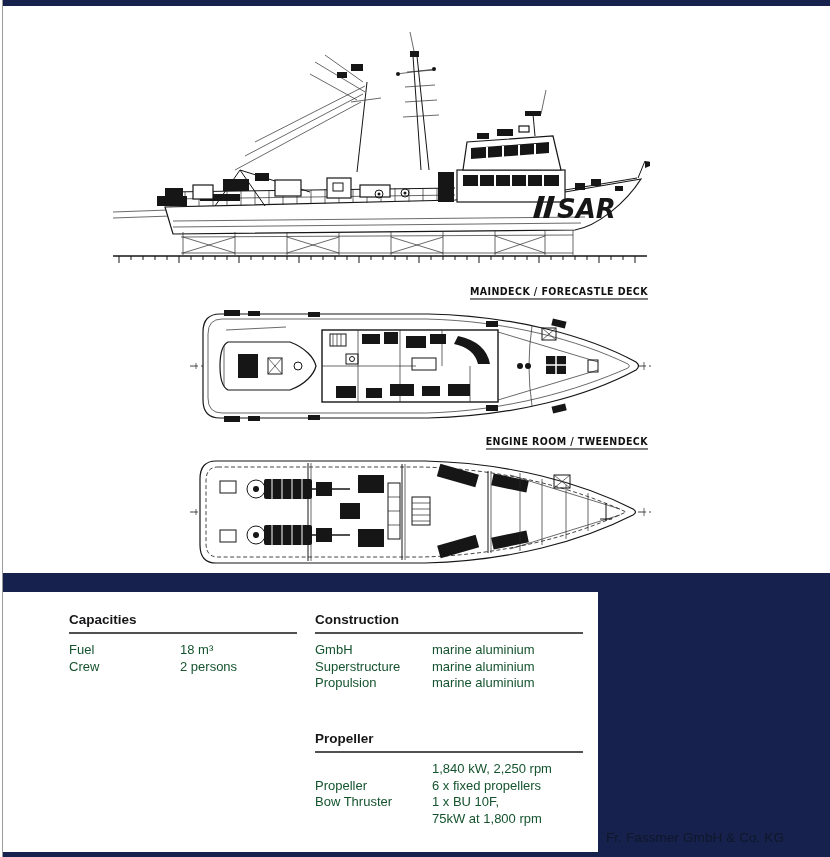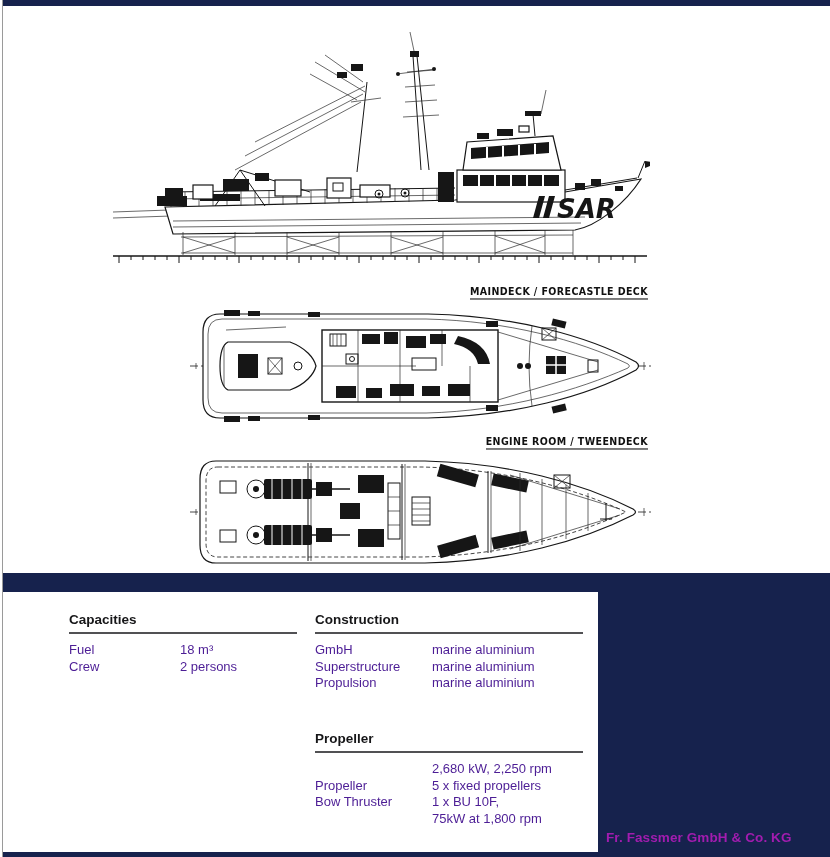--- a/index.html
+++ b/index.html
@@ -8,42 +8,42 @@
     background:#ffffff;
     font-family:"Liberation Sans", sans-serif;
     color:#1d1d1f;
   }
   .edge-line{position:absolute;left:2px;top:0;width:1px;height:857px;background:#9a9a9a;z-index:9;}
   .top-bar{position:absolute;left:3px;top:0;width:827px;height:6px;background:#16224d;z-index:4;}
   .bottom-section{position:absolute;left:3px;top:573px;width:827px;height:284px;background:#16224d;z-index:1;}
   .spec-card{position:absolute;left:3px;top:592px;width:595px;height:260px;background:#ffffff;z-index:2;}
   .footer-credit{
     position:absolute;left:606px;top:830px;z-index:3;
-    color:#a21caf;font-size:13.5px;font-weight:bold;letter-spacing:.1px;
+    color:#0f172a;font-size:13.5px;font-weight:normal;letter-spacing:.1px;
   }
 
   
   .drawing{position:absolute;z-index:2;}
   .side-view{left:105px;top:22px;}
   .maindeck{left:190px;top:302px;}
   .engineroom{left:190px;top:451px;}
   .plan-label{
     position:absolute;z-index:3;text-align:right;
     font-family:"DejaVu Sans", sans-serif;font-size:9.5px;font-weight:bold;
     letter-spacing:.4px;color:#111;transform:scaleY(1.08);
   }
   .plan-label span{display:inline-block;border-bottom:1.5px solid #111;padding-bottom:1px;}
   .label-maindeck{left:420px;top:286px;width:228px;}
   .label-engine{left:440px;top:436px;width:208px;}
 
   
   .spec-table{position:absolute;}
   .spec-table .tbl-title{font-size:13.5px;font-weight:bold;color:#161618;}
   .spec-table .tbl-rule{border-top:2px solid #515154;margin:5px 0 8px 0;height:0;}
-  .spec-row{display:flex;font-size:13px;line-height:16.5px;color:#4c1d95;}
+  .spec-row{display:flex;font-size:13px;line-height:16.5px;color:#14532d;}
   .spec-row .lbl{flex:0 0 111px;}
   .col2 .spec-row .lbl{flex:0 0 117px;}
   .spec-row .val{flex:1;}
   #tbl-capacities{left:66px;top:20px;width:228px;}
   #tbl-construction{left:312px;top:20px;width:268px;}
   #tbl-performance{left:66px;top:139px;width:228px;}
   #tbl-propulsion{left:312px;top:139px;width:268px;}
 
   svg .ln{stroke:#161616;stroke-width:1;fill:none;}
   svg .ln2{stroke:#161616;stroke-width:1.4;fill:none;}
@@ -446,25 +446,25 @@
       <span class="val">marine aluminium</span>
     </div>
   </div>
 
 
   <div class="spec-table col2" id="tbl-propulsion">
     <div class="tbl-title">Propeller</div>
     <div class="tbl-rule"></div>
     <div class="spec-row">
       <span class="lbl"></span>
-      <span class="val">2,680 kW, 2,250 rpm</span>
+      <span class="val">1,840 kW, 2,250 rpm</span>
     </div>
     <div class="spec-row">
       <span class="lbl">Propeller</span>
-      <span class="val">5 x fixed propellers</span>
+      <span class="val">6 x fixed propellers</span>
     </div>
     <div class="spec-row">
       <span class="lbl">Bow Thruster</span>
       <span class="val">1 x BU 10F,</span>
     </div>
     <div class="spec-row">
       <span class="lbl"></span>
       <span class="val">75kW at 1,800 rpm</span>
     </div>
   </div>

